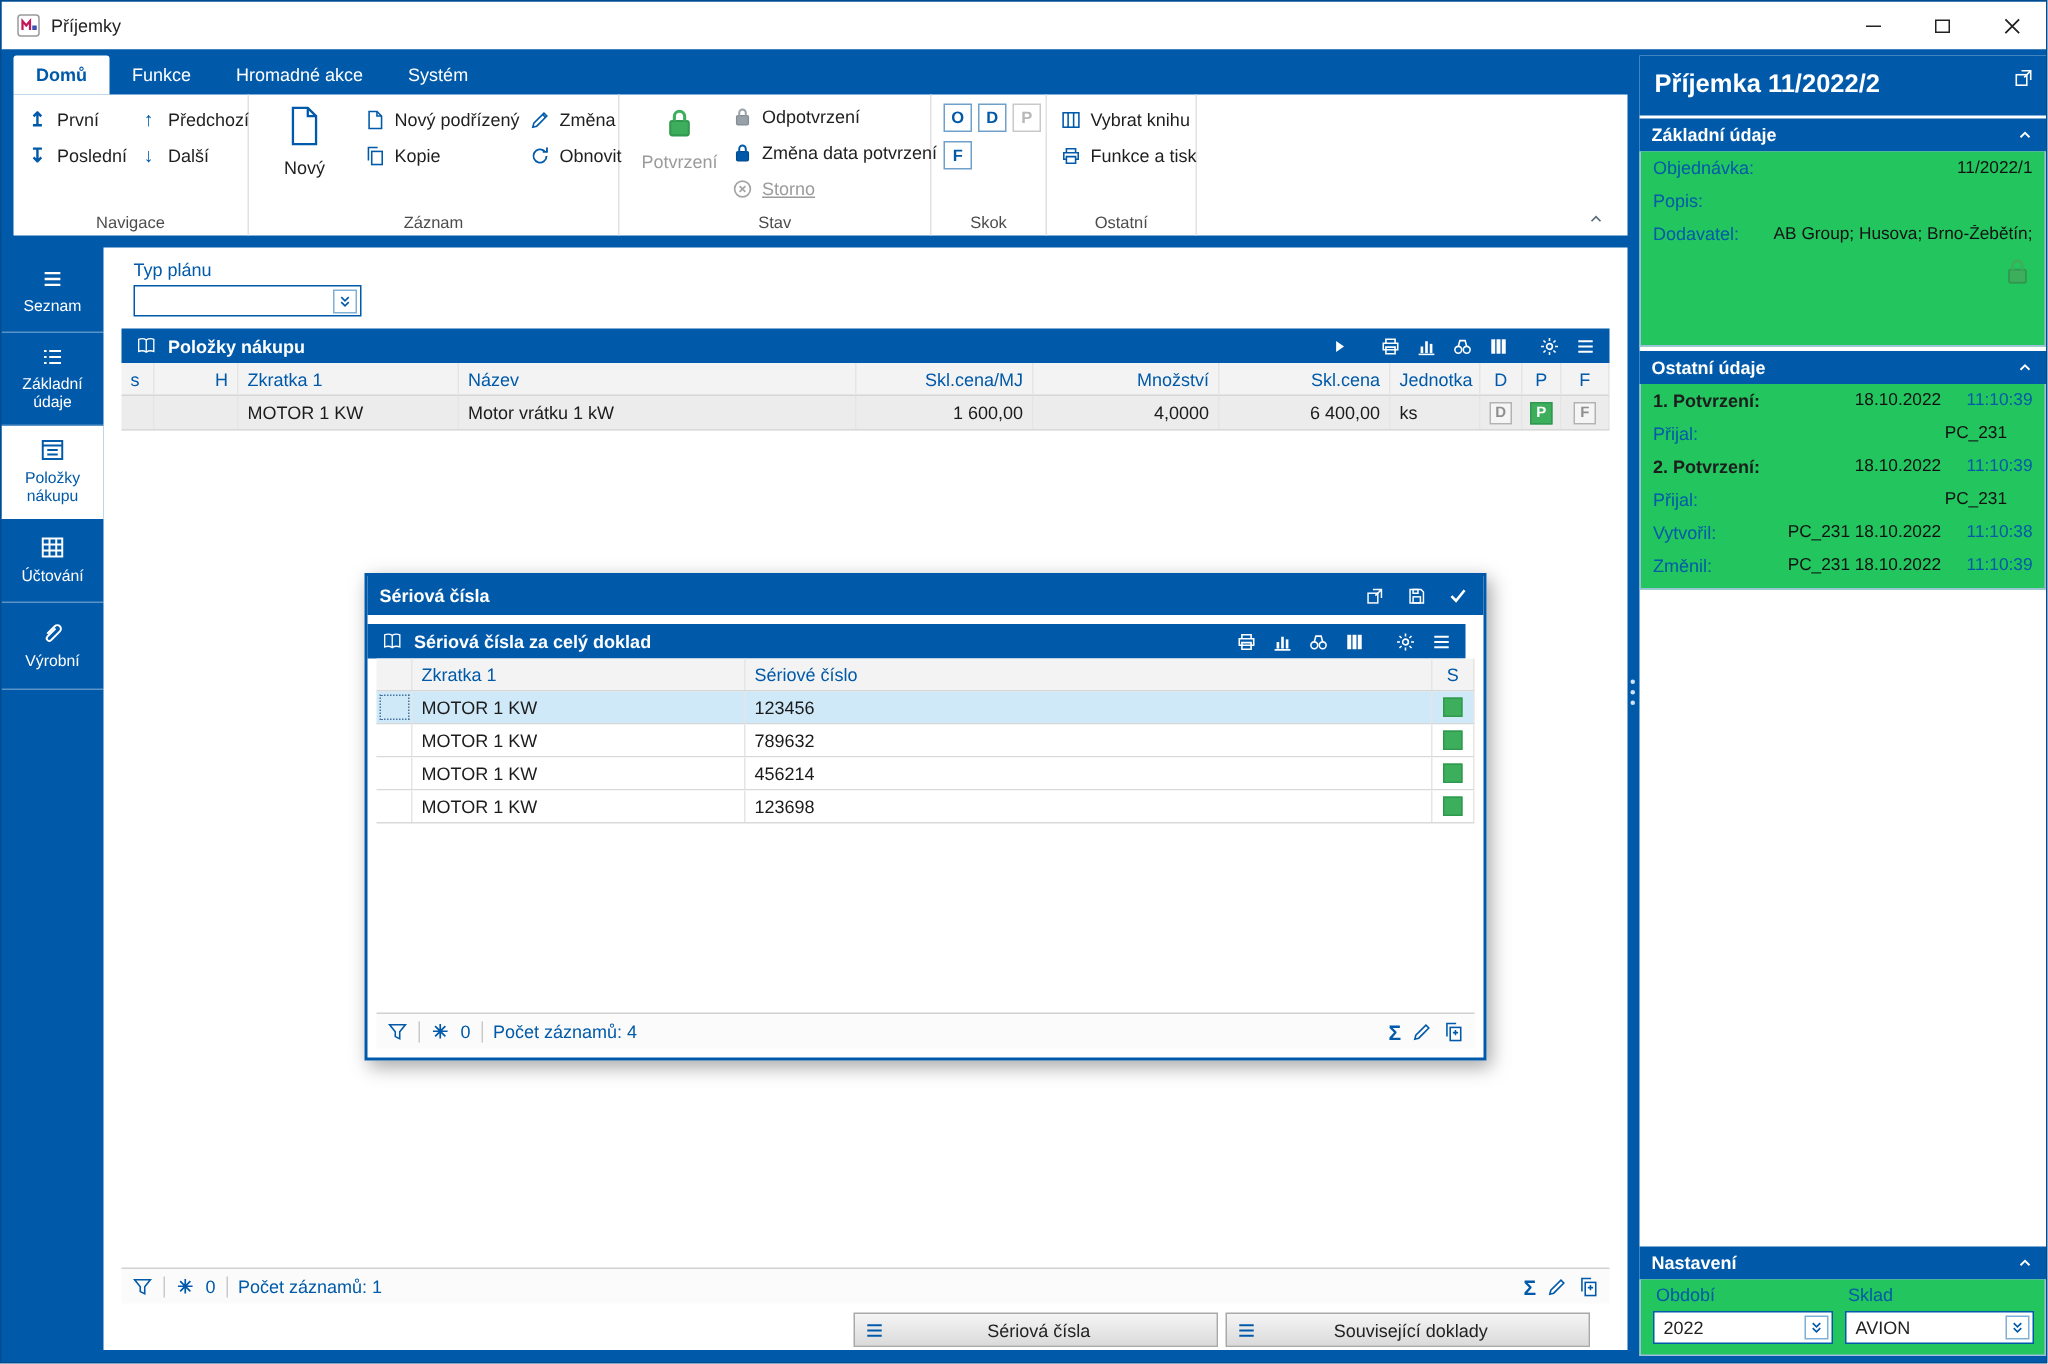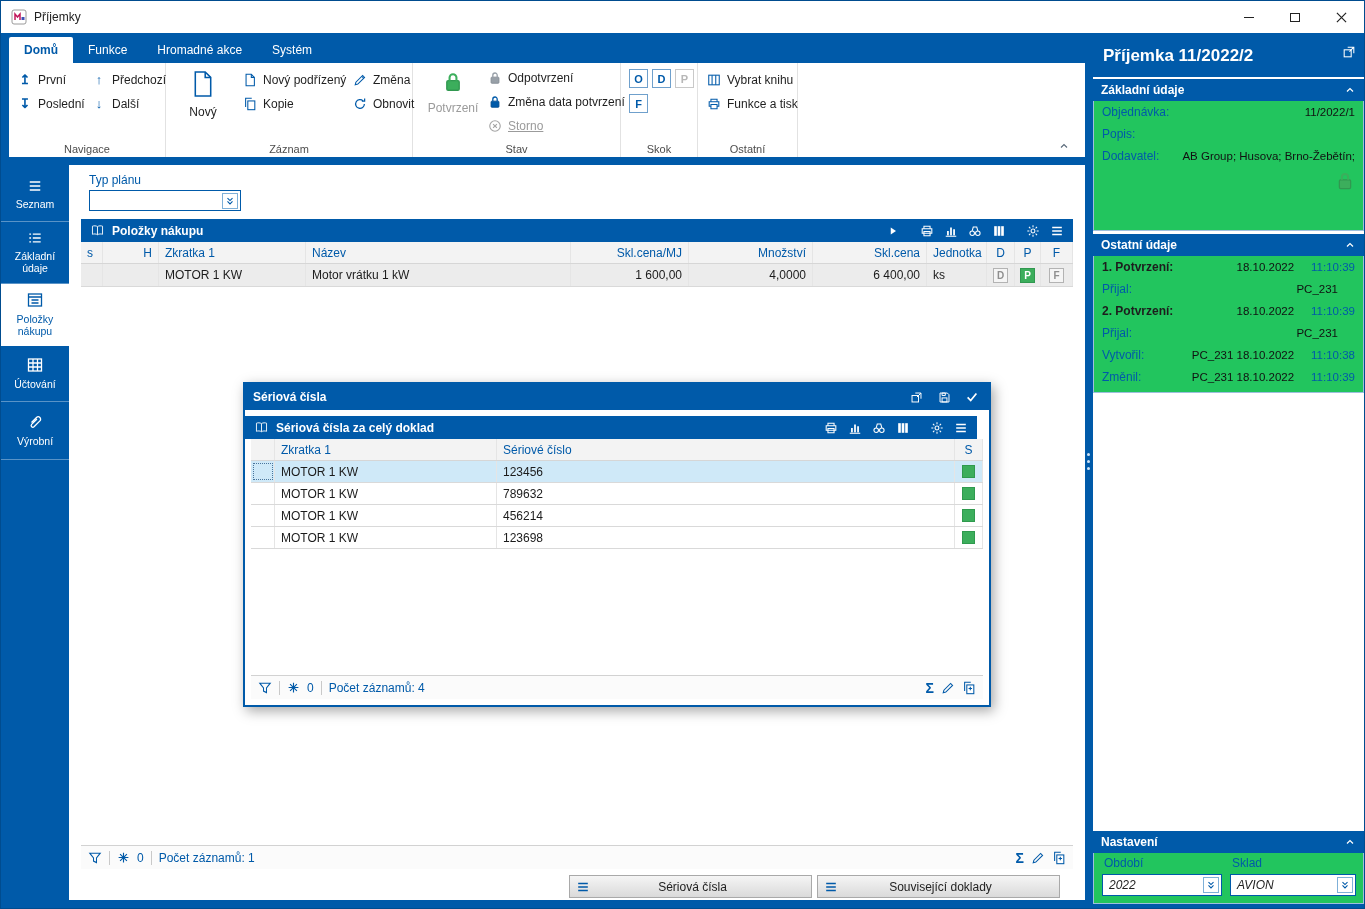--- a/index.html
+++ b/index.html
@@ -39,21 +39,21 @@
   
   .sidebar { position: absolute; left: 0; top: 164px; width: 68px; bottom: 1px; padding-top: 3px; }
   .side-item { width: 68px; display: flex; flex-direction: column; align-items: center; justify-content: center; gap: 5px; color: #fff; font-size: 10.5px; line-height: 12px; text-align: center; border-bottom: 1px solid rgba(255,255,255,.35); cursor: pointer; padding: 4px 2px; }
   .side-item.active { background: #fff; color: #005aa9; }
   .side-item svg { display: block; }
 
   
   .main { position: absolute; left: 68px; top: 164px; width: 1016px; height: 735px; background: #fff; }
   .field-label { position: absolute; font-size: 12px; color: #005aa9; white-space: nowrap; }
   .select { position: absolute; border: 1px solid #005aa9; background: #fff; display: flex; align-items: center; font-size: 12px; color: #222; cursor: pointer; }
-  .select .val { flex: 1; padding: 0 6px; white-space: nowrap; overflow: hidden; font-style: italic; }
+  .select .val { flex: 1; padding: 0 6px; white-space: nowrap; overflow: hidden; }
   .ddbox { width: 16px; height: 16px; margin-right: 2px; border: 1px solid #7fb0d8; display: flex; align-items: center; justify-content: center; color: #005aa9; flex: none; }
 
   .gridbar { position: absolute; display: flex; align-items: center; gap: 6px; background: #005aa9; color: #fff; padding: 0 7px; font-size: 12px; }
   .gridbar .gtitle { font-weight: bold; white-space: nowrap; }
   .spacer { flex: 1; }
   .tico { width: 18px; height: 16px; display: flex; align-items: center; justify-content: center; color: #fff; cursor: pointer; flex: none; }
   .tico.mlg { margin-left: 10px; }
   .tico svg { display: block; }
 
   .thead { position: absolute; display: flex; background: #f3f3f3; border-bottom: 1px solid #d6d6d6; font-size: 12px; color: #005aa9; }

